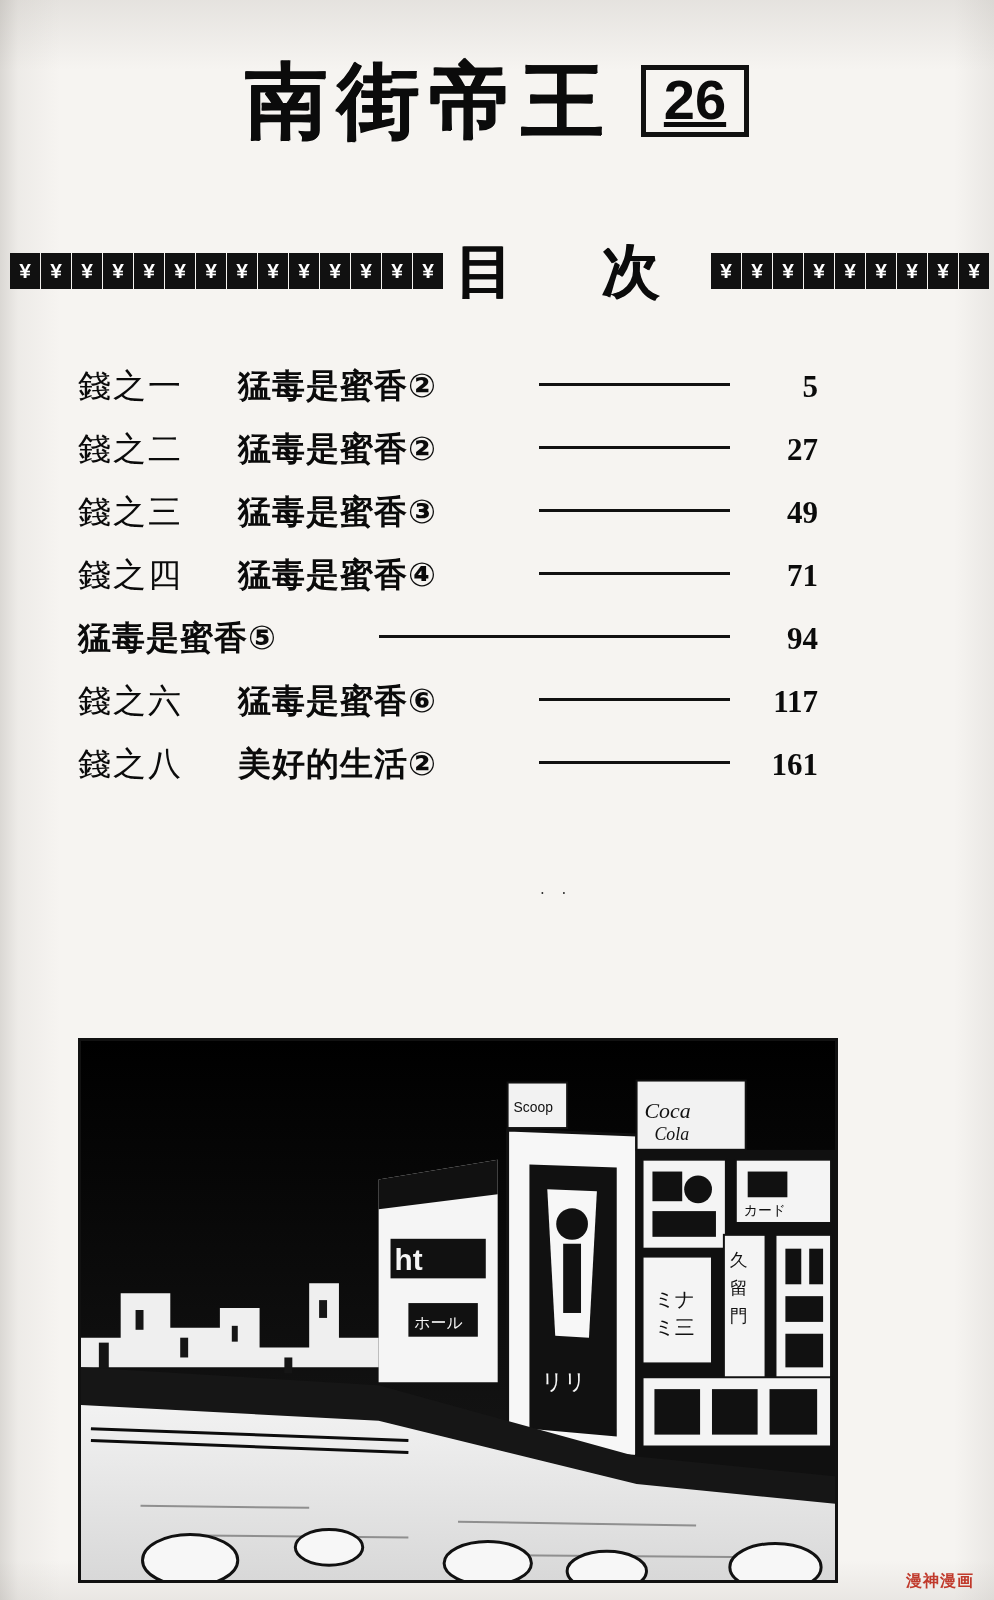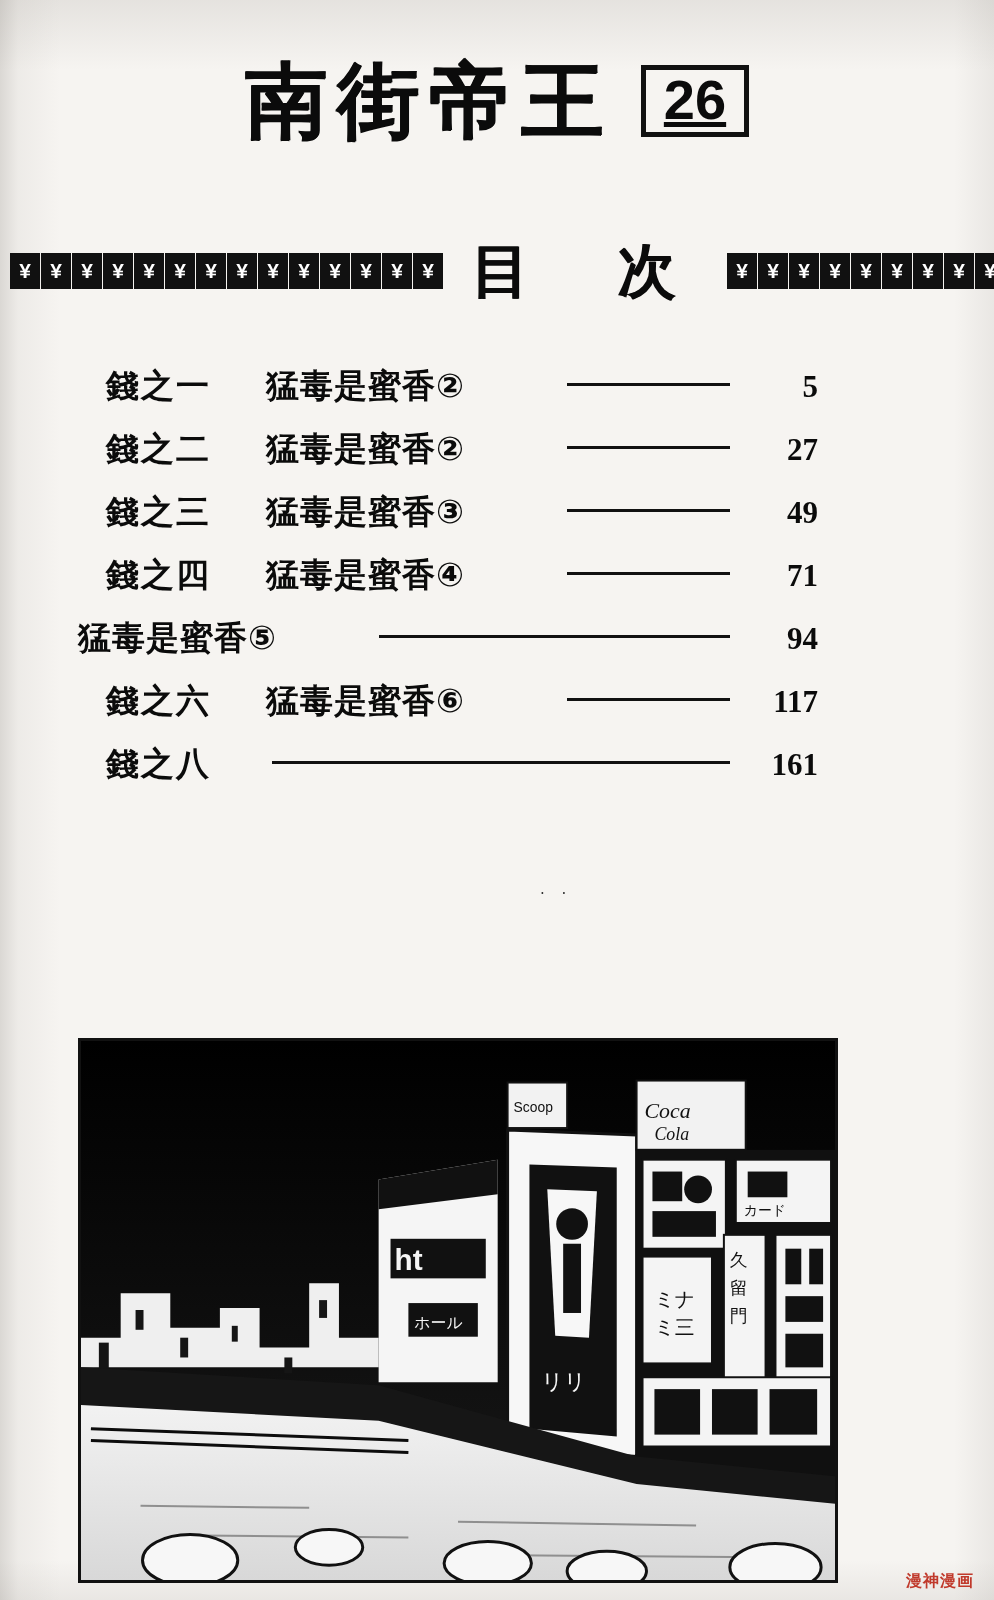--- a/index.html
+++ b/index.html
@@ -90,45 +90,44 @@
     justify-content: center;
     font-family: "Liberation Sans", sans-serif;
     border: 1px solid #111;
     box-sizing: border-box;
   }
   .toc-heading {
     font-size: 58px;
     font-weight: 700;
     letter-spacing: 34px;
     color: #0b0b0b;
-    padding: 0 18px 0 28px;
+    padding: 0 18px 0 12px;
     line-height: 1;
     text-shadow: 1px 0 0 #0b0b0b;
     white-space: nowrap;
   }
   
   .toc-list {
     position: absolute;
     top: 355px;
     left: 78px;
     width: 740px;
   }
   .toc-row {
     display: flex;
     align-items: center;
     height: 63px;
   }
   .toc-no {
     width: 160px;
     font-size: 33px;
-    font-weight: 700;
+    font-weight: 400;
     color: #0b0b0b;
     letter-spacing: 2px;
     white-space: nowrap;
-    margin-left: 28px;
   }
   .toc-name {
     width: 295px;
     font-size: 33px;
     font-weight: 700;
     color: #0b0b0b;
     letter-spacing: 1px;
     white-space: nowrap;
   }
   .toc-leader {
@@ -250,20 +249,21 @@
         <div class="toc-page">94</div>
       </div>
       <div class="toc-row">
         <div class="toc-no">錢之六</div>
         <div class="toc-name">猛毒是蜜香⑥</div>
         <div class="toc-leader"></div>
         <div class="toc-page">117</div>
       </div>
       <div class="toc-row">
         <div class="toc-no">錢之八</div>
+        <div class="toc-name">美好的生活②</div>
         <div class="toc-leader"></div>
         <div class="toc-page">161</div>
       </div>
     </div>
 
   <div class="dots">. .</div>
 
   <div class="illustration">
     <svg class="ill-svg" viewBox="0 0 760 545" preserveAspectRatio="none">
       <defs>

